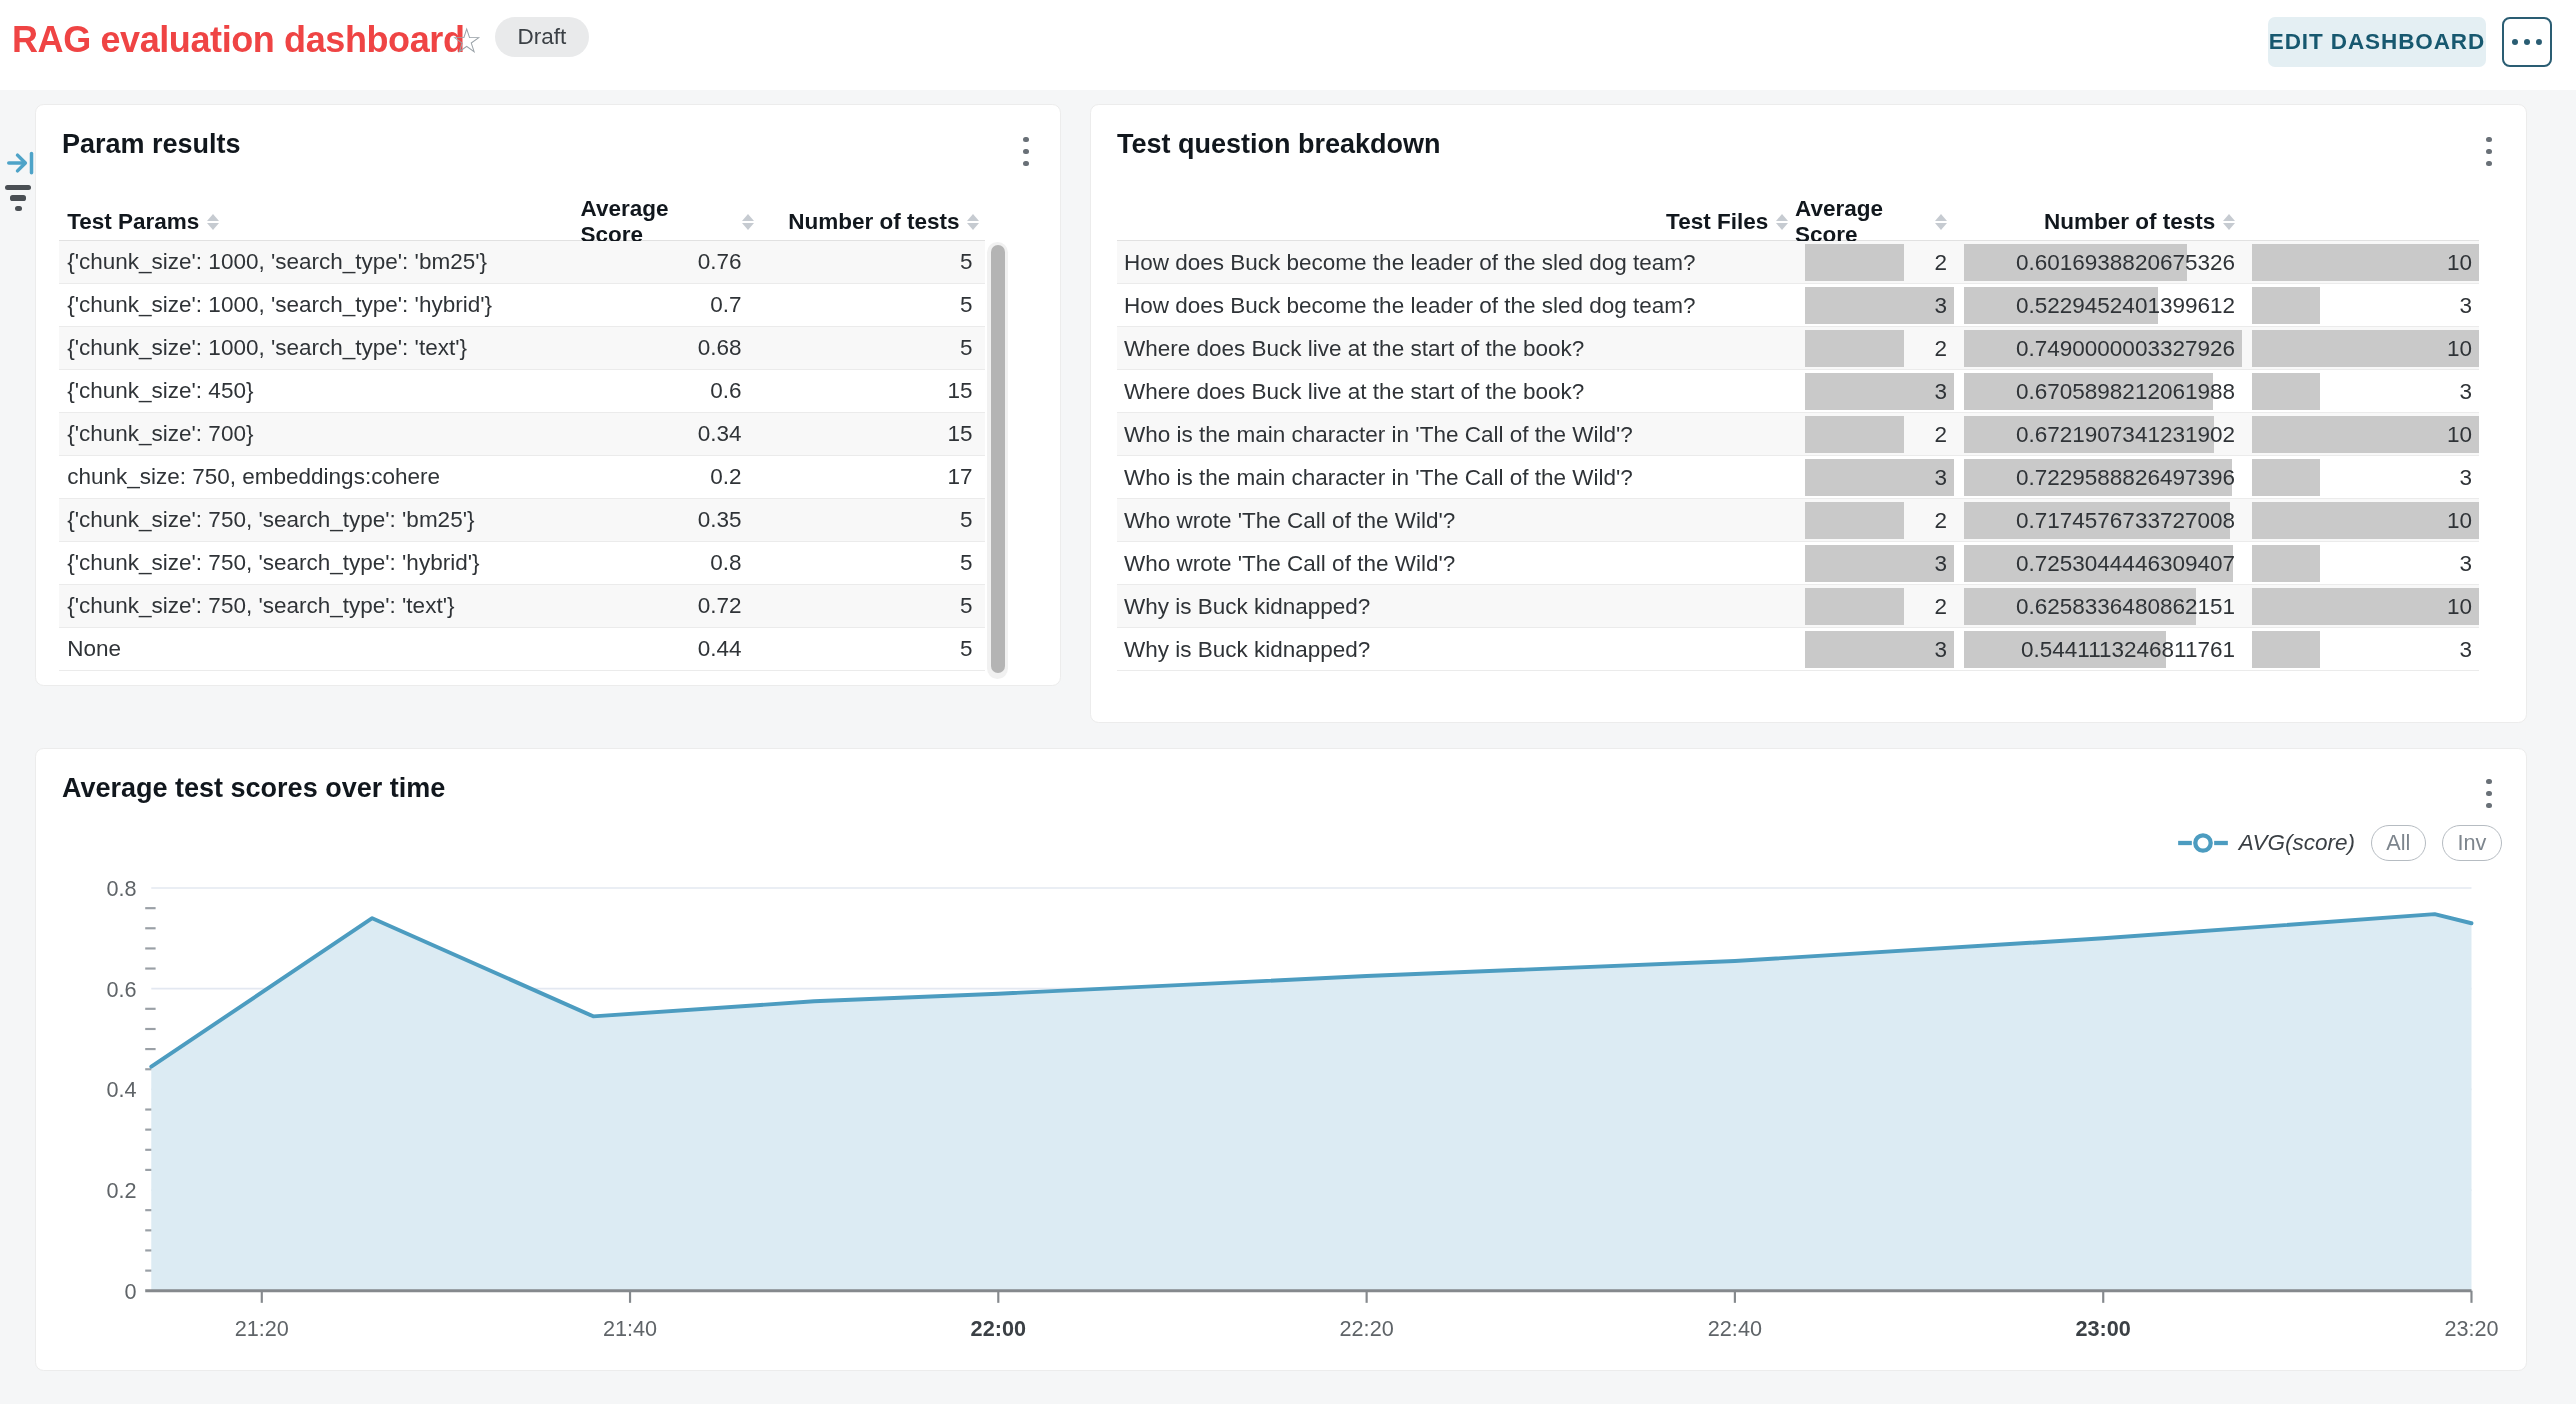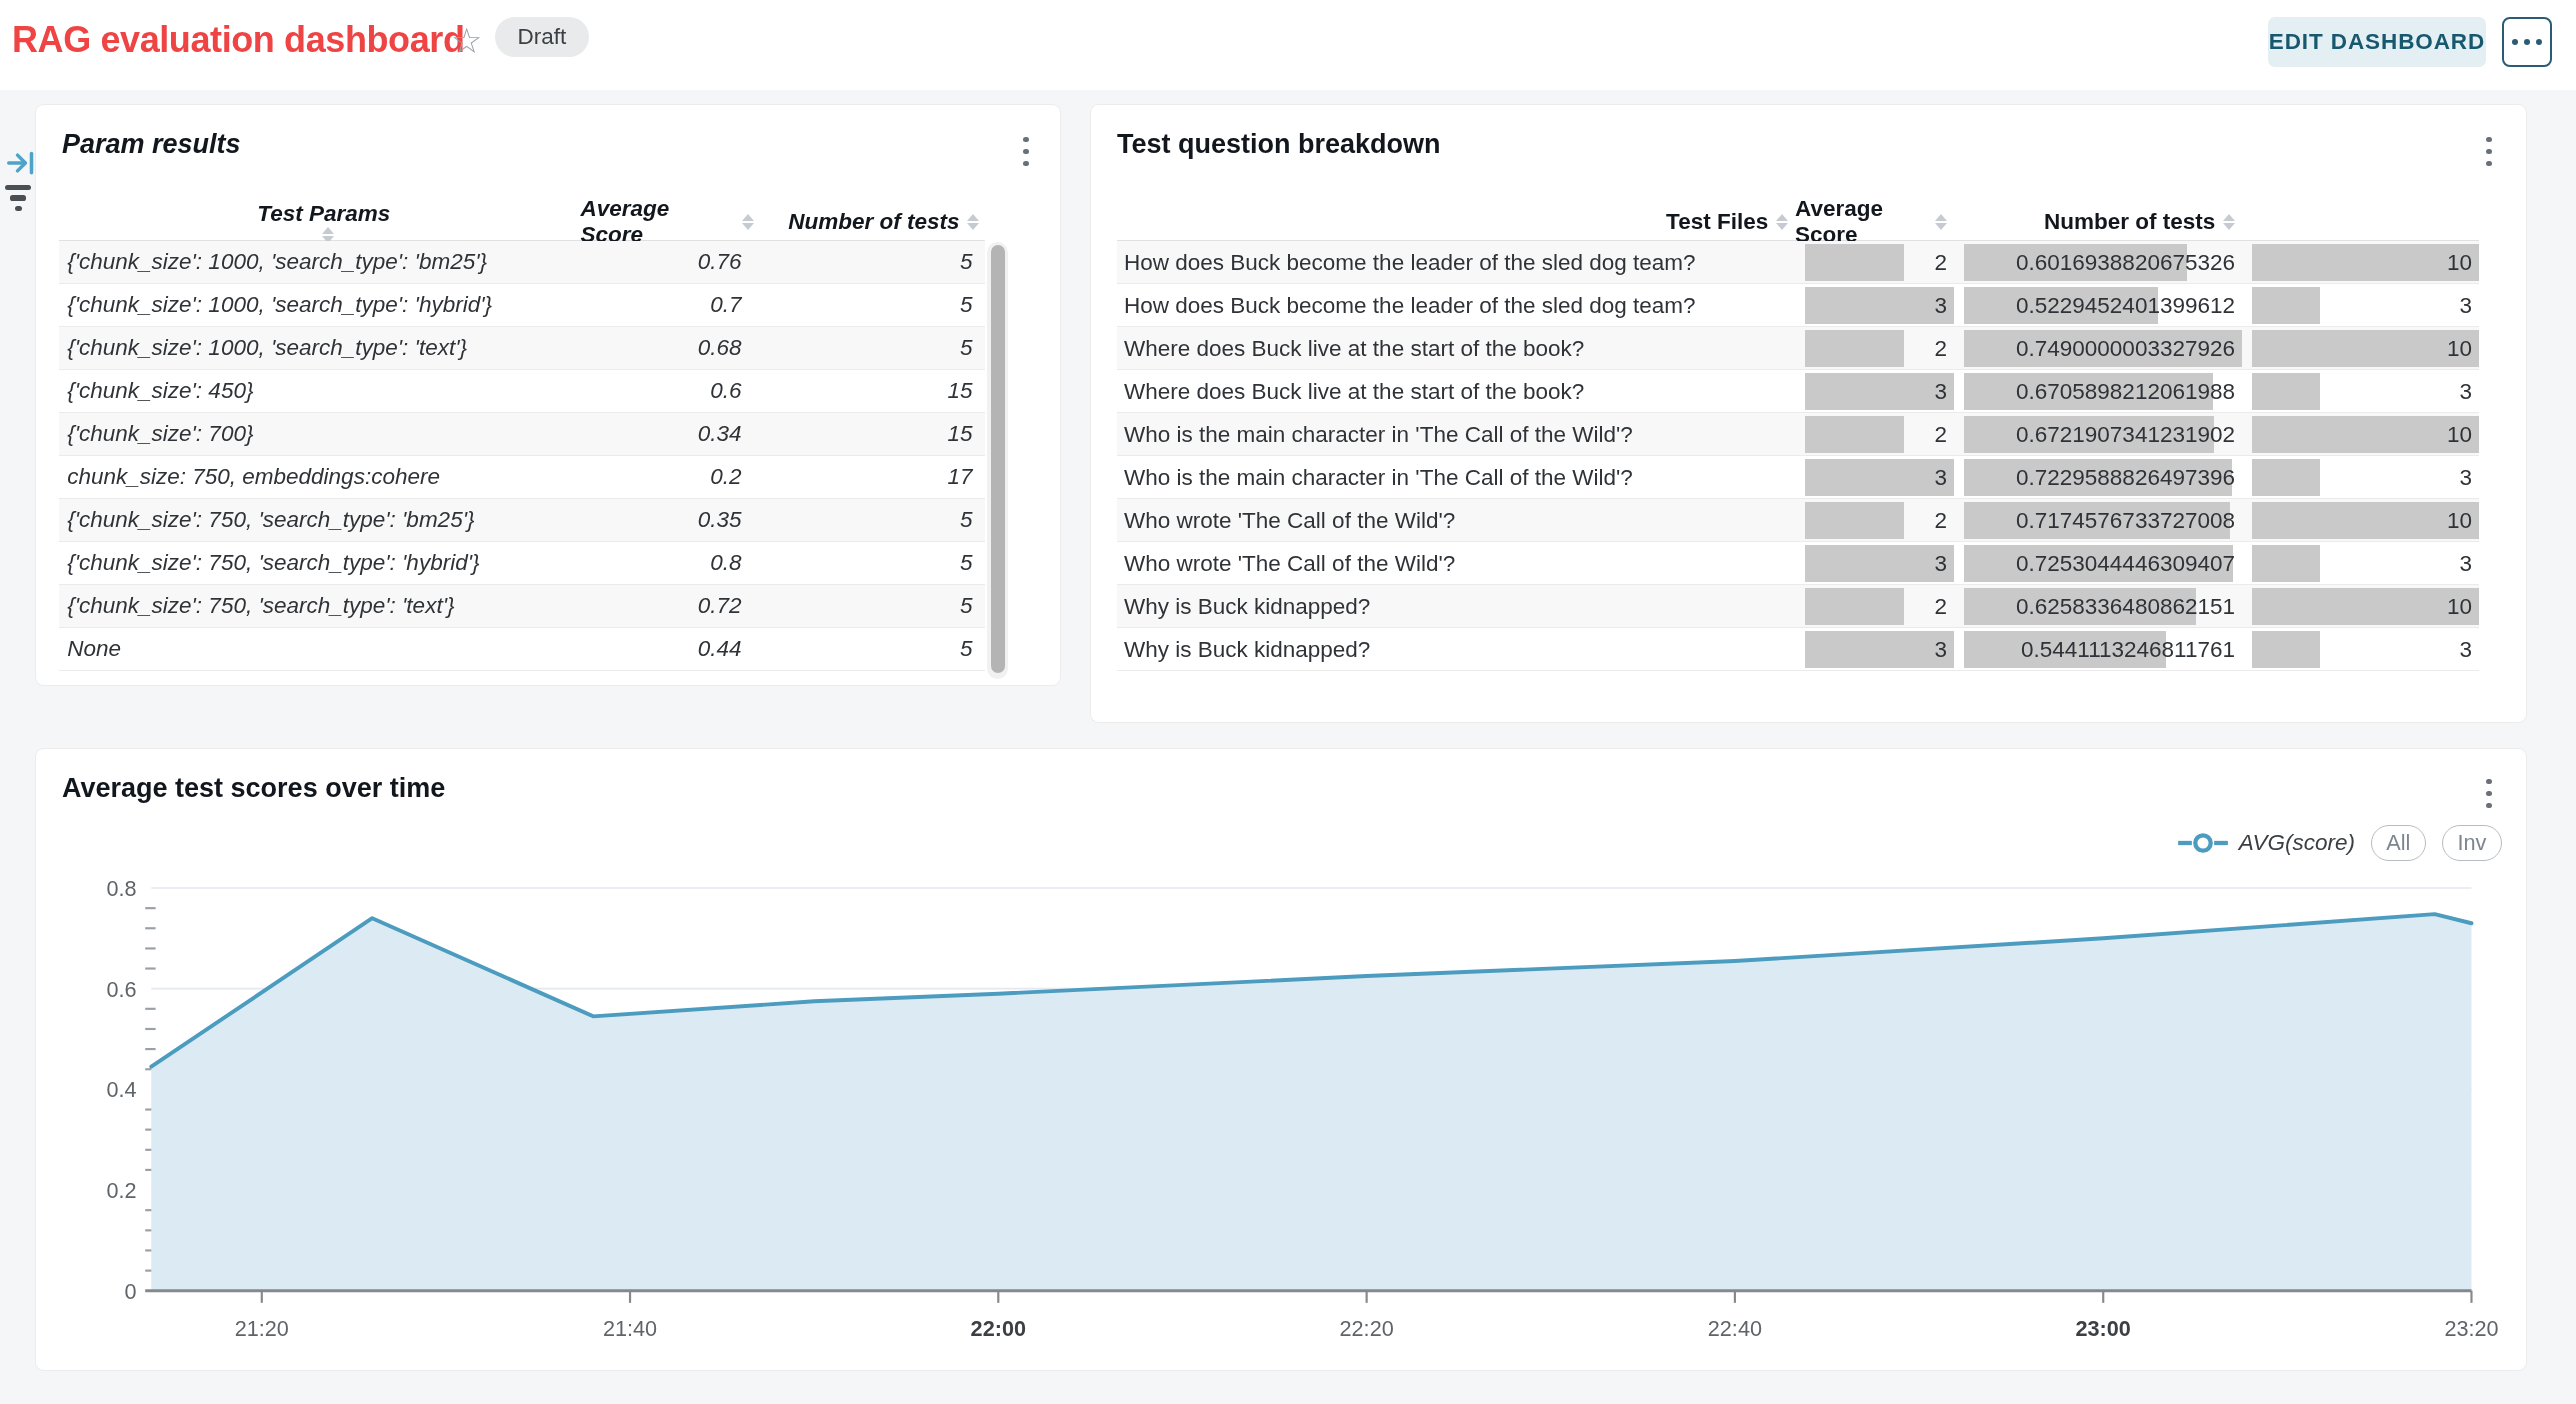--- a/index.html
+++ b/index.html
@@ -21,21 +21,21 @@
   .more-btn i { width:6px; height:6px; border-radius:50%; background:#2a5d73; }
   
   .side-icon { position:absolute; cursor:pointer; }
   .filter-icon { display:flex; flex-direction:column; align-items:center; gap:5.2px; }
   .filter-icon i { display:block; background:#4a4f54; height:5.2px; border-radius:2.6px; }
   .filter-icon i:nth-child(1){ width:26px; }
   .filter-icon i:nth-child(2){ width:16.5px; }
   .filter-icon i:nth-child(3){ width:7px; }
   
   .card { position:absolute; background:#ffffff; border:0.9px solid #ececec; border-radius:8.7px; }
-  .card-param { left:35px; top:104px; width:1026px; height:582px;font-style:italic; }
+  .card-param { left:35px; top:104px; width:1026px; height:582px; }
   .card-quest { left:1090px; top:104px; width:1437px; height:619px; }
   .card-chart { left:35px; top:748px; width:2492px; height:623px; }
   .card-title { position:absolute; left:26px; top:24px; font-size:27px; font-weight:700; color:#11171d; }
   .kebab { position:absolute; top:28px; display:flex; flex-direction:column; gap:7px; align-items:center; cursor:pointer; padding:3.5px; }
   .kebab i { width:5.2px; height:5.2px; border-radius:50%; background:#697077; }
   
   .thead { position:absolute; display:grid; height:45px; align-items:center; border-bottom:1.7px solid #e1e1e1; font-size:22.5px; font-weight:700; color:#11171d; }
   .th { display:flex; align-items:center; }
   .th.right { justify-content:flex-end; }
   .sorticon { display:inline-flex; flex-direction:column; gap:2.6px; margin-left:7.8px; }
@@ -94,21 +94,21 @@
   </div>
 
 <div class="card card-param">
   <div class="card-title">Param results</div>
   <div class="kebab" style="right:28px;">
       <i></i>
       <i></i>
       <i></i>
     </div>
   <div class="thead" style="left:22.5px; top:91px; width:926px; grid-template-columns:1fr 173px 231px;">
-    <div class="th" style="padding-left:8.7px;flex-direction:column;">
+    <div class="th" style="padding-left:8.7px;">
         <span>Test Params</span>
         <span class="sorticon">
           <i class="up"></i>
           <i class="dn"></i>
         </span>
       </div>
     <div class="th right">
         <span>Average Score</span>
         <span class="sorticon">
           <i class="up"></i>

